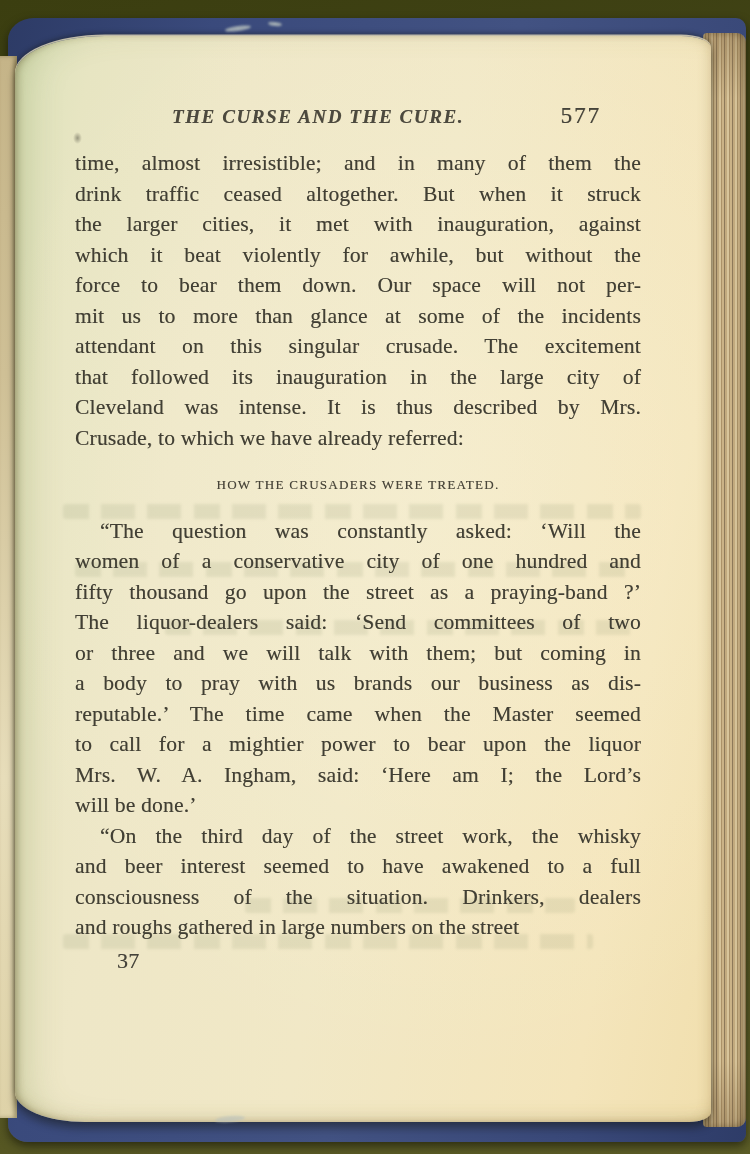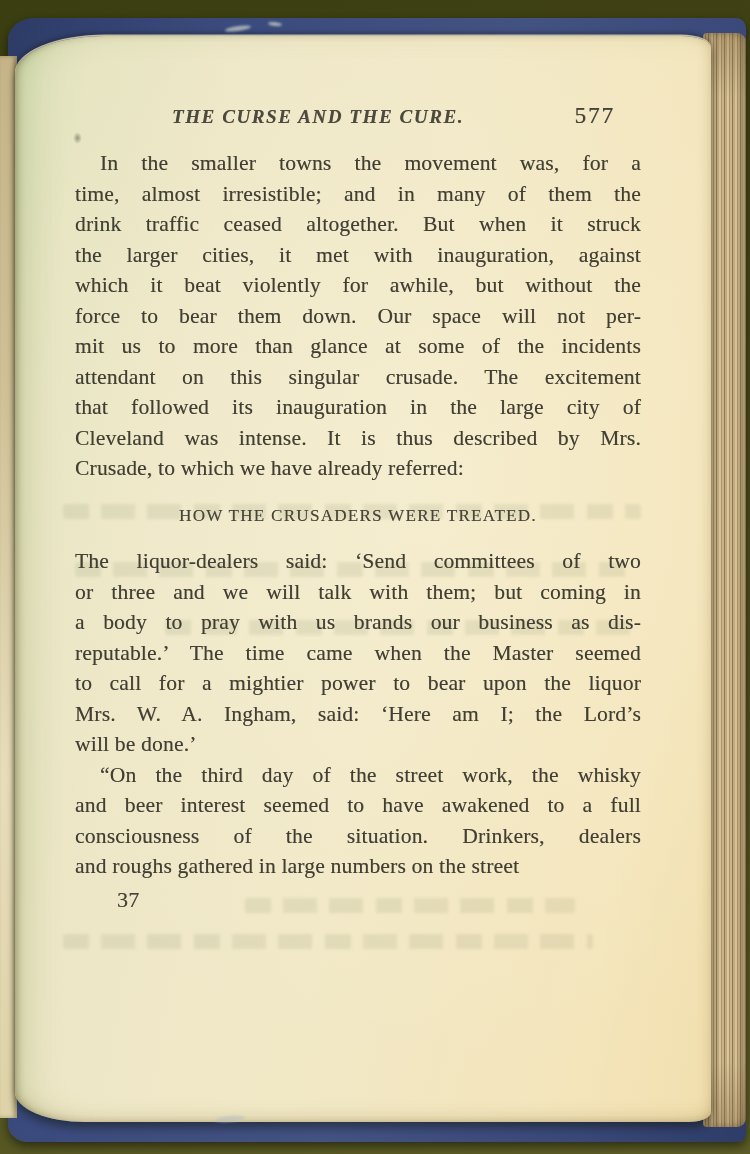--- a/index.html
+++ b/index.html
@@ -53,35 +53,35 @@
   }
   .page-inner { position:absolute; left:60px; right:70px; top:0; bottom:0; }
 
   .running-header { position:relative; margin-top:70px; height:30px; color:#4a473c; }
   .header-title {
     text-align:center; font-style:italic; font-size:19px; letter-spacing:1.6px;
     padding-right:80px; font-weight:bold; color:#4c493e;
     text-shadow: 0.3px 0.3px 0.5px rgba(70,65,50,0.55);
   }
   .page-number {
-    position:absolute; right:26px; top:-3px; font-size:23px; letter-spacing:2px;
+    position:absolute; right:40px; top:-3px; font-size:23px; letter-spacing:2px;
     color:#45433a; text-shadow: 0.4px 0.4px 0.5px rgba(70,65,50,0.6);
   }
 
   .body {
     margin-top:12px; font-size:21.5px; line-height:30.5px; color:#413f34;
     letter-spacing:0.2px; text-shadow: 0.3px 0.3px 0.5px rgba(75,70,55,0.5);
   }
   .para { margin:0; }
   .line { text-align:justify; text-align-last:justify; white-space:normal; }
   .line.last { text-align-last:left; }
   .para .line.first { text-indent:25px; }
 
   .section-heading {
-    text-align:center; font-size:17px; letter-spacing:1.3px;
+    text-align:center; font-size:13px; letter-spacing:1.3px;
     margin:17px 0 15px; color:#474439;
     text-shadow: 0.3px 0.3px 0.5px rgba(75,70,55,0.5);
   }
   .signature { margin-top:3px; padding-left:42px; font-size:22px; color:#44423a; }
 
   
   .ghost {
     position:absolute; height:15px; opacity:0.12; filter:blur(1.6px);
     background: repeating-linear-gradient(90deg,
       #6d7a52 0 26px, transparent 26px 38px,
@@ -123,36 +123,38 @@
     <div class="page-inner">
       <div class="running-header">
         <div class="header-title">THE CURSE AND THE CURE.</div>
         <div class="page-number">577</div>
       </div>
 
       <div class="body">
         <div class="smudge" style="position:absolute; left:-2px; top:96px;"></div>
 
         <div class="para">
-            <div class="line first">In the smaller towns the movement was, for a</div>
             <div class="line">time, almost irresistible; and in many of them the</div>
             <div class="line">drink traffic ceased altogether.  But when it struck</div>
             <div class="line">the larger cities, it met with inauguration, against</div>
             <div class="line">which it beat violently for awhile, but without the</div>
             <div class="line">force to bear them down.  Our space will not per-</div>
             <div class="line">mit us to more than glance at some of the incidents</div>
             <div class="line">attendant on this singular crusade.  The excitement</div>
             <div class="line">that followed its inauguration in the large city of</div>
             <div class="line">Cleveland was intense.  It is thus described by Mrs.</div>
             <div class="line last">Crusade, to which we have already referred:</div>
           </div>
 
         <div class="section-heading">HOW THE CRUSADERS WERE TREATED.</div>
 
         <div class="para">
+            <div class="line first">“The question was constantly asked: ‘Will the</div>
+            <div class="line">women of a conservative city of one hundred and</div>
+            <div class="line">fifty thousand go upon the street as a praying-band ?’</div>
             <div class="line">The liquor-dealers said: ‘Send committees of two</div>
             <div class="line">or three and we will talk with them; but coming in</div>
             <div class="line">a body to pray with us brands our business as dis-</div>
             <div class="line">reputable.’  The time came when the Master seemed</div>
             <div class="line">to call for a mightier power to bear upon the liquor</div>
             <div class="line">Mrs. W. A. Ingham, said: ‘Here am I; the Lord’s</div>
             <div class="line last">will be done.’</div>
           </div>
 
         <div class="para">

